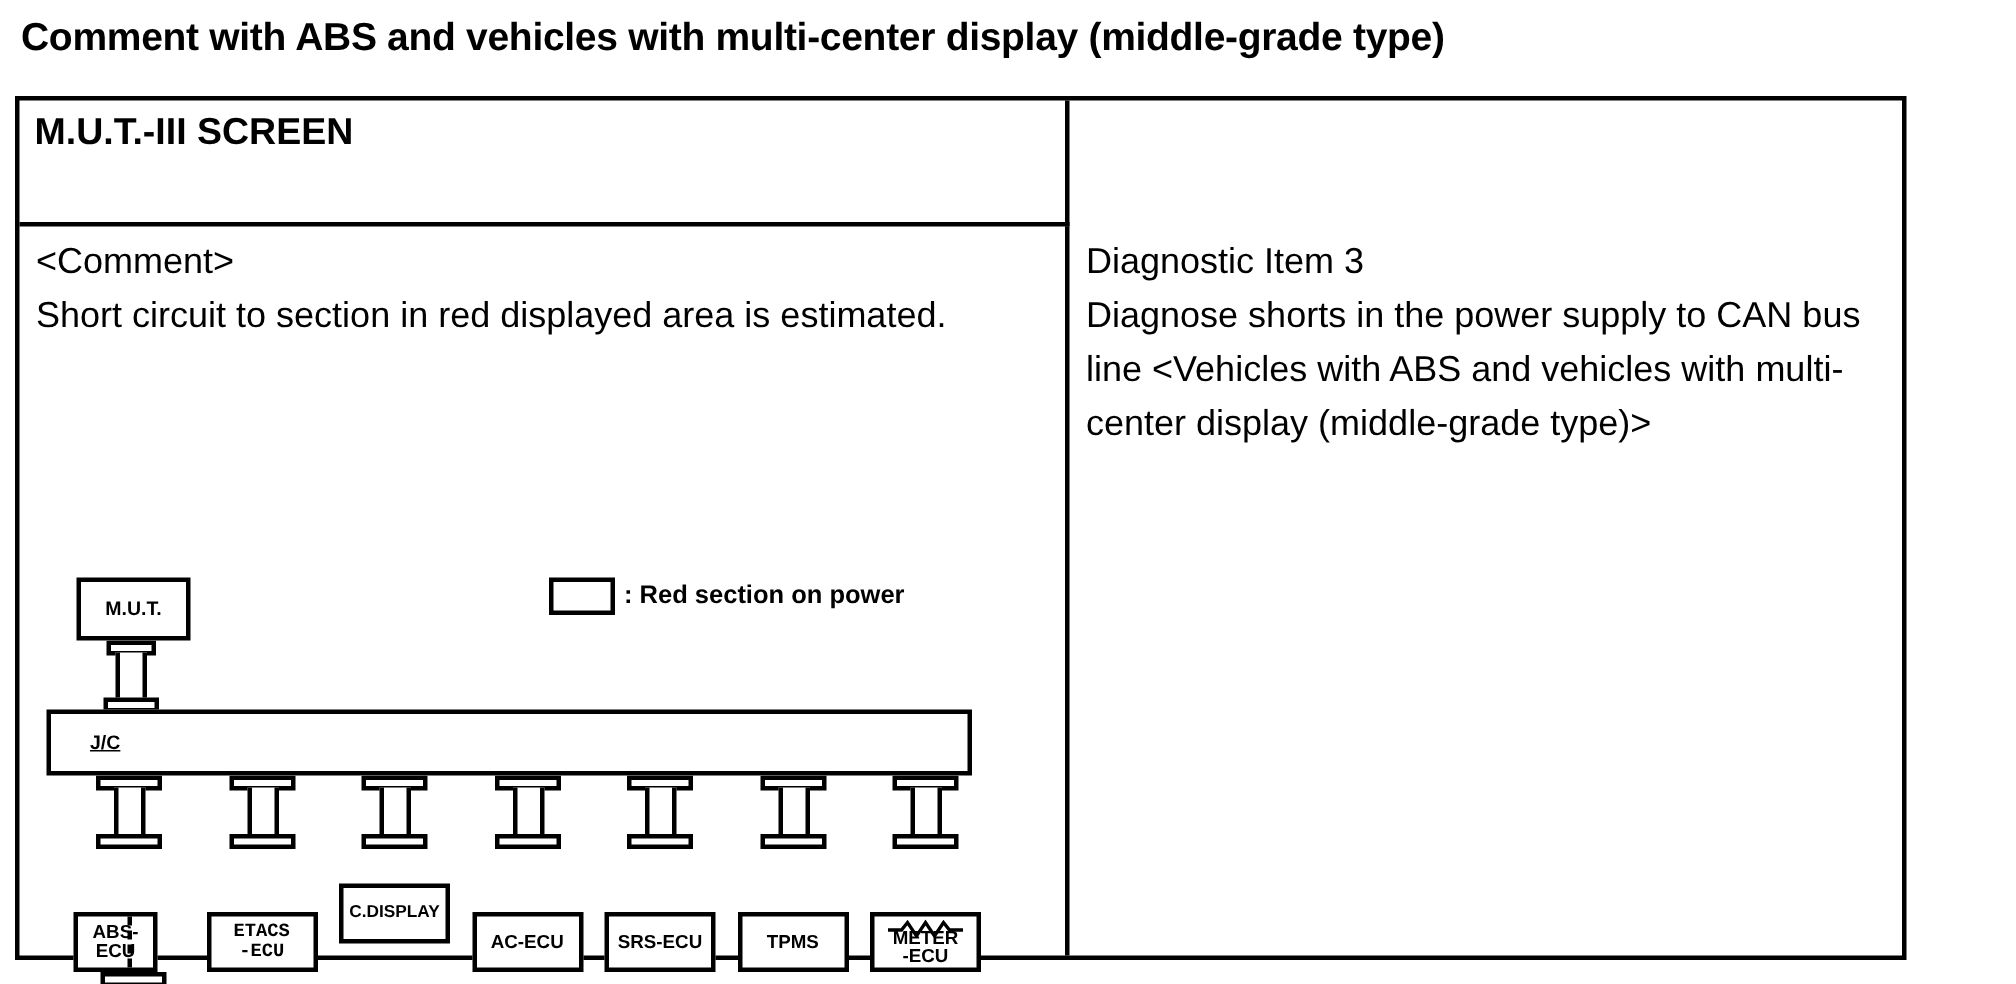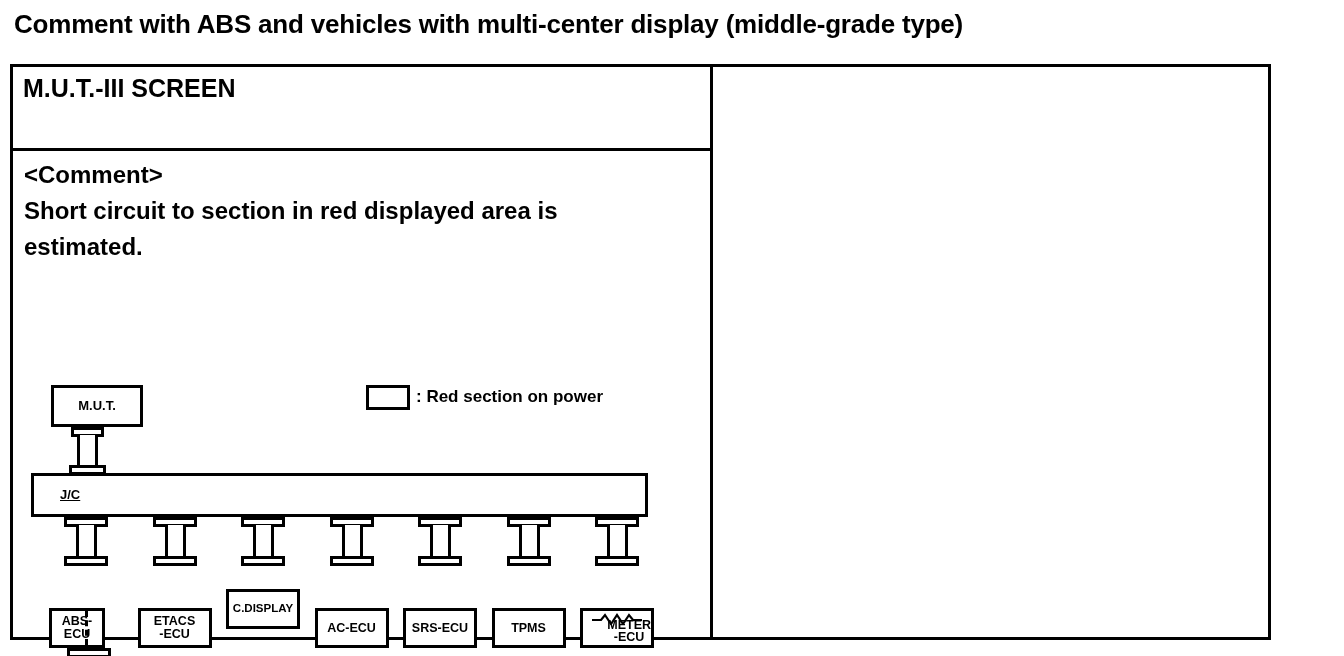--- a/index.html
+++ b/index.html
@@ -68,21 +68,20 @@
     font-weight: bold;
     padding: 6px 0 0 10px;
     line-height: 30px;
     white-space: nowrap;
   }
   .body-text {
     font-size: 24px;
     line-height: 36px;
     padding: 6px 0 0 11px;
     white-space: pre-line;
-    font-weight: bold;
   }
 
   
   #diagram {
     position: absolute;
     left: 0px;
     top: 0px;
     width: 697px;
     height: 490px;
   }
@@ -164,21 +163,21 @@
     <div class="cell-left">
 
       <div class="body-text" style="padding-bottom:0">&lt;Comment&gt;</div>
       <div class="body-text" style="padding-top:0; width:645px;">Short circuit to section in red displayed area is estimated.</div>
 
       <div id="diagram">
 
         <div id="legend-box" style="left:353px; top:234px; width:44px; height:25px;"></div>
         <div id="legend-text" style="left:403px; top:236px;">: Red section on power</div>
 
-        <div class="dnode" style="left:38px; top:234px; width:92px; height:42px; font-size:13px;">
+        <div class="dnode" style="left:38px; top:234px; width:76px; height:42px; font-size:13px;">
           <span class="node-label">M.U.T.</span>
         </div>
 
         <div class="cap" style="left:58px; top:276px; width:33px; height:10px;"></div>
         <div class="wire" style="left:64px; top:284px; width:21px; height:32px;"></div>
         <div class="cap" style="left:56px; top:314px; width:37px; height:10px;"></div>
 
         <div class="dnode" style="left:18px; top:322px; width:617px; height:44px;
                     justify-content:flex-start; font-size:13px; padding-left:26px;text-decoration:underline;">
           <span class="node-label">J/C</span>
@@ -188,21 +187,21 @@
             <div class="cap" style="left: 51px; top: 366px; width: 44px; height: 10px;"></div>
             <div class="wire" style="left: 63px; top: 374px; width: 21px; height: 33px;"></div>
             <div class="cap" style="left: 51px; top: 405px; width: 44px; height: 10px;"></div>
             <div class="dnode" style="left: 36px; top: 457px; width: 56px; height: 40px; font-size: 12.5px;">
               <span class="node-label">ABS-ECU</span>
             </div>
             <div class="dash-split" style="left: 72px; top: 460px; height: 34px;"></div>
             <div class="cap" style="left: 139.5px; top: 366px; width: 44px; height: 10px;"></div>
             <div class="wire" style="left: 151.5px; top: 374px; width: 21px; height: 33px;"></div>
             <div class="cap" style="left: 139.5px; top: 405px; width: 44px; height: 10px;"></div>
-            <div class="dnode" style="left: 124.5px; top: 457px; width: 74px; height: 40px; font-size: 12.5px;">
+            <div class="dnode" style="left: 124.5px; top: 457px; width: 74px; height: 40px; font-size: 12.5px; font-family: Liberation Mono, monospace;">
               <span class="node-label">ETACS
 -ECU</span>
             </div>
             <div class="cap" style="left: 228px; top: 366px; width: 44px; height: 10px;"></div>
             <div class="wire" style="left: 240px; top: 374px; width: 21px; height: 33px;"></div>
             <div class="cap" style="left: 228px; top: 405px; width: 44px; height: 10px;"></div>
             <div class="dnode" style="left: 213px; top: 438px; width: 74px; height: 40px; font-size: 11.5px;">
               <span class="node-label">C.DISPLAY</span>
             </div>
             <div class="cap" style="left: 316.5px; top: 366px; width: 44px; height: 10px;"></div>
@@ -219,29 +218,33 @@
             </div>
             <div class="cap" style="left: 493.5px; top: 366px; width: 44px; height: 10px;"></div>
             <div class="wire" style="left: 505.5px; top: 374px; width: 21px; height: 33px;"></div>
             <div class="cap" style="left: 493.5px; top: 405px; width: 44px; height: 10px;"></div>
             <div class="dnode" style="left: 478.5px; top: 457px; width: 74px; height: 40px; font-size: 12.5px;">
               <span class="node-label">TPMS</span>
             </div>
             <div class="cap" style="left: 582px; top: 366px; width: 44px; height: 10px;"></div>
             <div class="wire" style="left: 594px; top: 374px; width: 21px; height: 33px;"></div>
             <div class="cap" style="left: 582px; top: 405px; width: 44px; height: 10px;"></div>
-            <div class="dnode" style="left: 567px; top: 457px; width: 74px; height: 40px; font-size: 12.5px; flex-direction: column; justify-content: flex-end; padding-bottom: 1px; align-items: flex-end;">
+            <div class="dnode" style="left: 567px; top: 457px; width: 74px; height: 40px; font-size: 12.5px; flex-direction: column; justify-content: flex-end; padding-bottom: 1px;">
               <svg class="resistor" width="52" height="12" viewBox="0 0 52 12" style="left:8px; top:2px;">
                 <polyline points="1,7 10,7 14,2 20,11 26,2 32,11 38,2 42,7 51,7" fill="none" stroke="#000" stroke-width="2.2"></polyline>
               </svg>
               <span class="node-label">METER
 -ECU</span>
             </div>
           </div>
 
         <div class="cap" style="left:54px; top:497px; width:44px; height:10px;"></div>
 
       </div>
     </div>
 
+    <div class="cell-right">
+      <div class="body-text" style="width:540px;">Diagnostic Item 3
+Diagnose shorts in the power supply to CAN bus line &lt;Vehicles with ABS and vehicles with multi-center display (middle-grade type)&gt;</div>
+    </div>
 
   </div>
 </div>
 
 </body></html>

